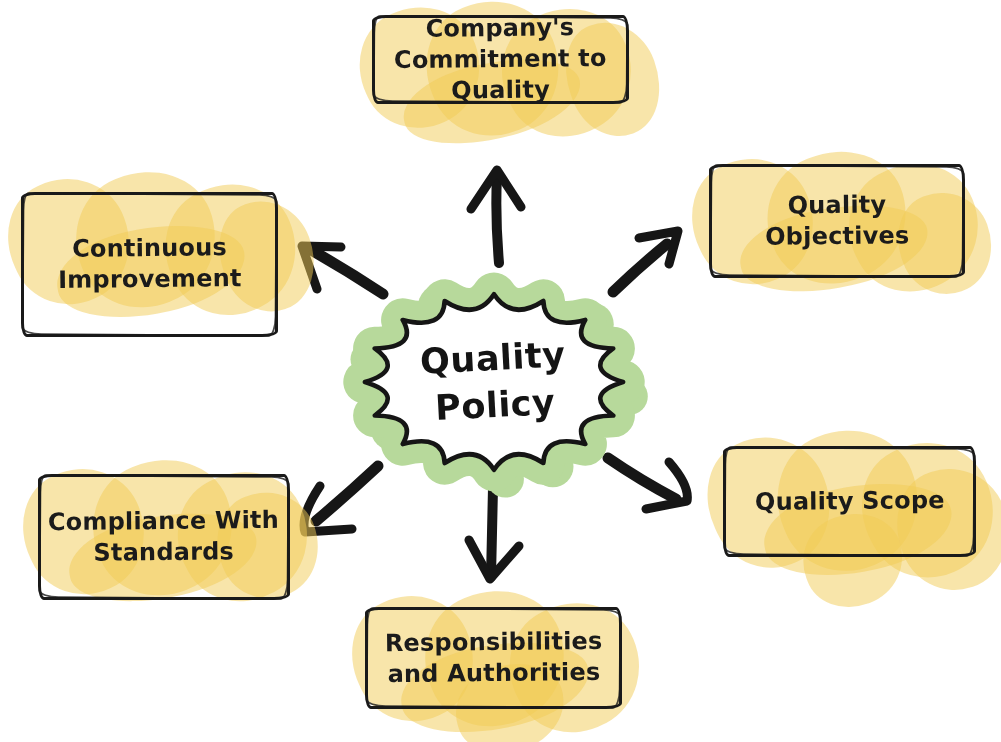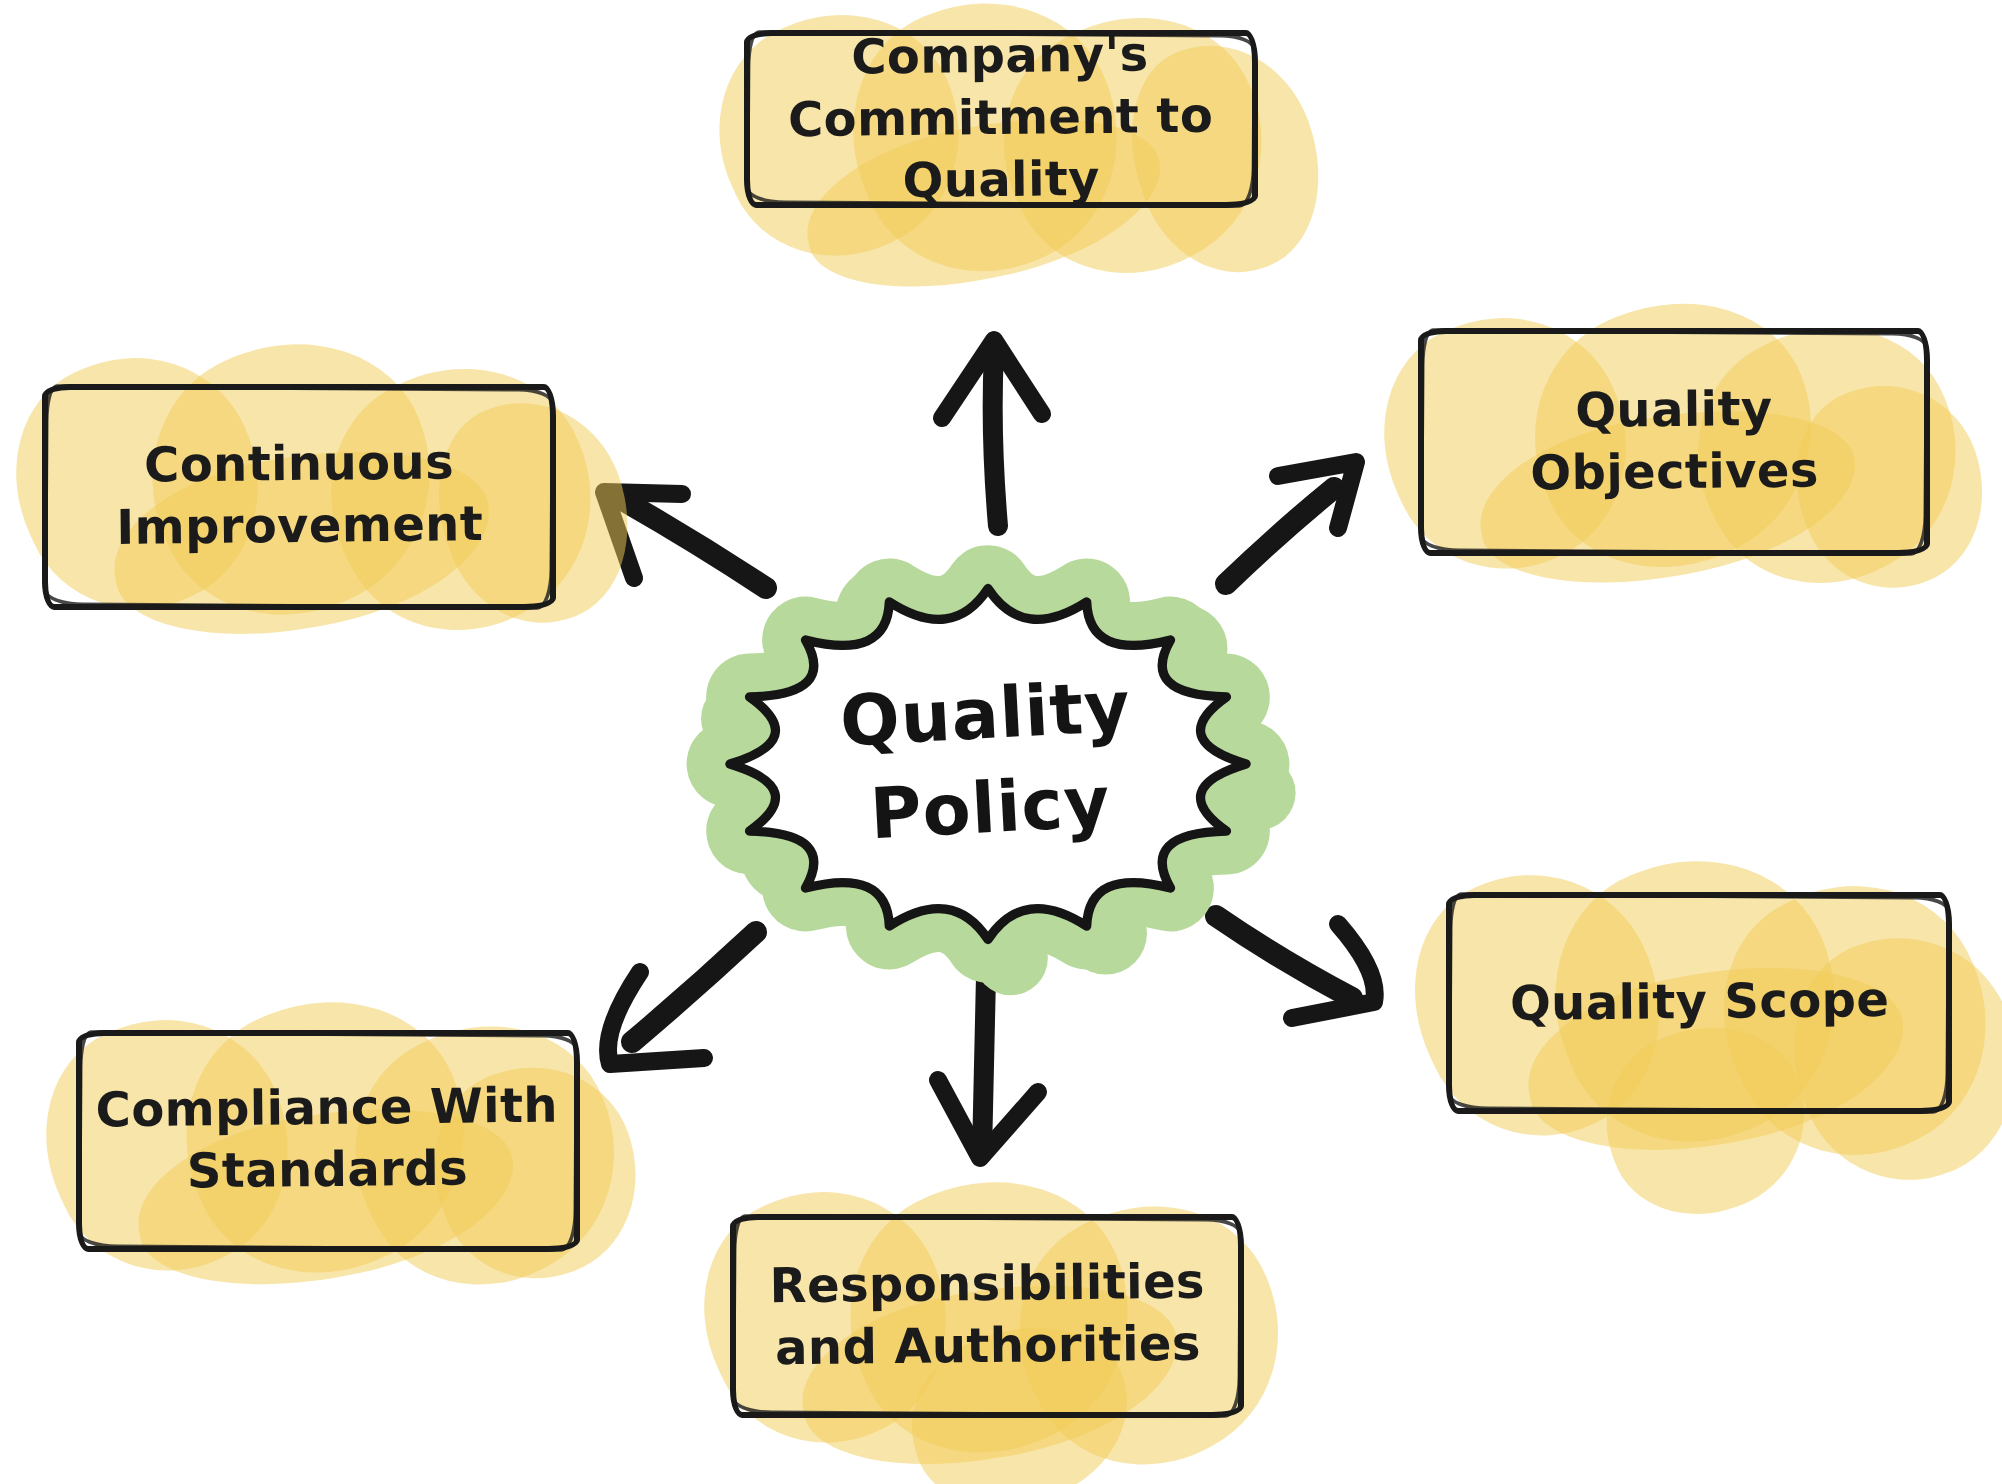--- a/index.html
+++ b/index.html
@@ -129,33 +129,33 @@
     <div class="scr" style="left:60px;top:-16px;width:140px;height:134px;transform:rotate(-22deg);"></div>
     <div class="scr" style="left:145px;top:-4px;width:130px;height:128px;transform:rotate(-28deg);"></div>
     <div class="scr" style="left:35px;top:38px;width:190px;height:84px;transform:rotate(-10deg);"></div>
     <div class="scr" style="left:90px;top:58px;width:110px;height:86px;transform:rotate(-18deg);"></div>
     <div class="box">
       <span class="label">Responsibilities
 and Authorities</span>
     </div>
   </div>
 
-  <div class="node" style="left:38px;top:474px;width:252px;height:111px;margin-top:41px;">
+  <div class="node" style="left:38px;top:474px;width:252px;height:126px;">
     <div class="scr" style="left:-14px;top:-6px;width:120px;height:126px;transform:rotate(-25deg);"></div>
     <div class="scr" style="left:55px;top:-14px;width:140px;height:134px;transform:rotate(-22deg);"></div>
     <div class="scr" style="left:140px;top:-2px;width:130px;height:128px;transform:rotate(-28deg);"></div>
     <div class="scr" style="left:30px;top:42px;width:190px;height:82px;transform:rotate(-10deg);"></div>
     <div class="scr" style="left:180px;top:18px;width:100px;height:106px;transform:rotate(-20deg);"></div>
     <div class="box">
       <span class="label">Compliance With
 Standards</span>
     </div>
   </div>
 
-  <div class="node" style="left:21px;top:192px;width:257px;height:113px;">
+  <div class="node" style="left:21px;top:192px;width:257px;height:145px;">
     <div class="scr" style="left:-12px;top:-14px;width:120px;height:126px;transform:rotate(-25deg);"></div>
     <div class="scr" style="left:55px;top:-20px;width:140px;height:134px;transform:rotate(-22deg);"></div>
     <div class="scr" style="left:145px;top:-8px;width:130px;height:130px;transform:rotate(-28deg);"></div>
     <div class="scr" style="left:35px;top:36px;width:190px;height:86px;transform:rotate(-10deg);"></div>
     <div class="scr" style="left:200px;top:8px;width:92px;height:112px;transform:rotate(-20deg);"></div>
     <div class="box">
       <span class="label">Continuous
 Improvement</span>
     </div>
   </div>

